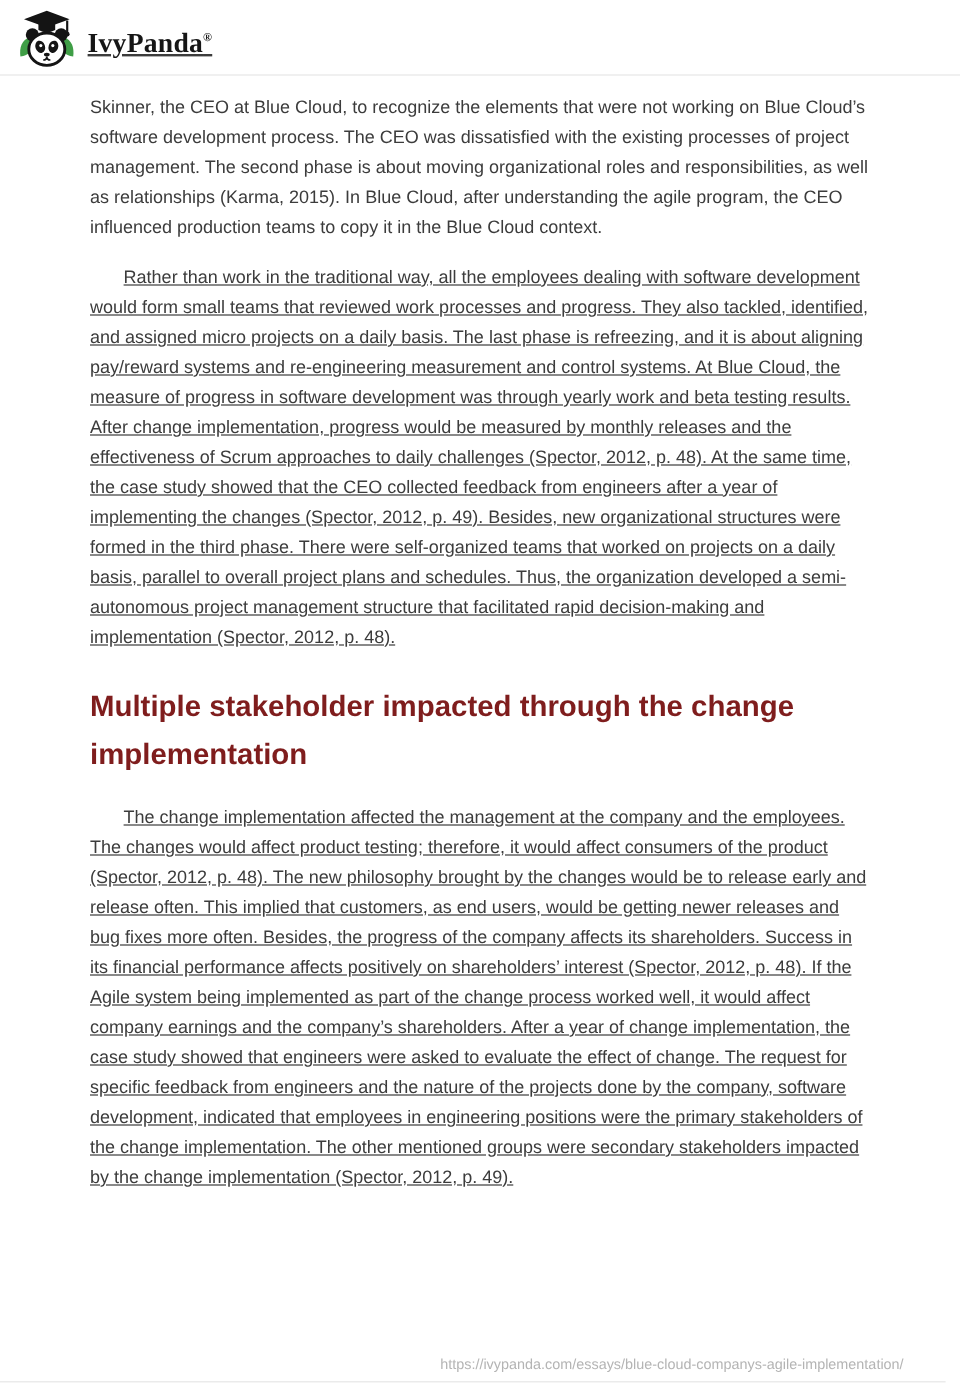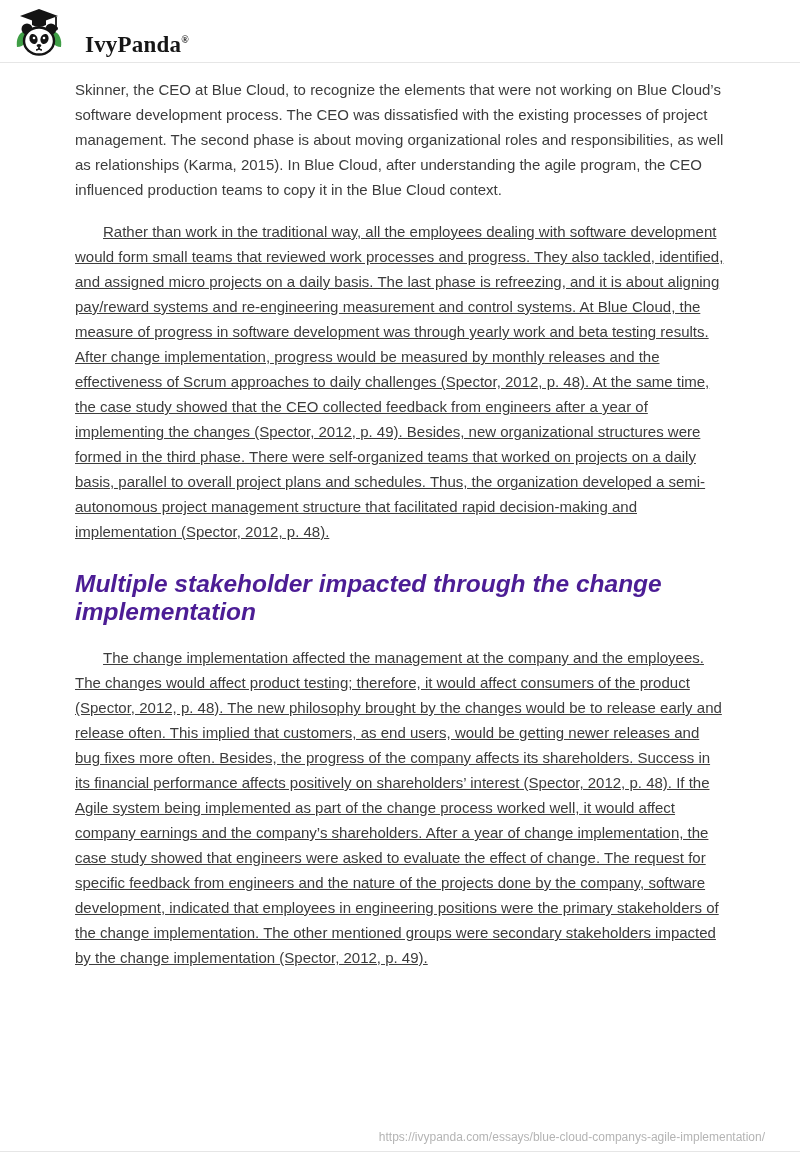--- a/index.html
+++ b/index.html
@@ -11,21 +11,21 @@
     color:#3c3c3c;
   }
   .page { width:800px; height:1160px; position:relative; background:#fff; }
 
   
   .header {
     display:flex; justify-content:space-between; align-items:flex-start;
     height:63px; padding:8px 35px 0 16px;
     border-bottom:1px solid #e6e6e6;
   }
-  .brand { display:flex; align-items:flex-end; gap:23px; cursor:pointer; }
+  .brand { display:flex; align-items:center; gap:11px; cursor:pointer;text-decoration:underline; }
   .logo-icon { width:46px; height:50px; display:inline-block; }
   .brand-text {
     font-family:"Liberation Serif", serif;
     font-weight:bold; font-size:23px; color:#161616; letter-spacing:.2px;
     padding-top:6px;
   }
   .brand-text sup { font-size:10px; font-weight:bold; vertical-align:super; }
   .doc-title { font-size:12.5px; color:#8f8f8f; padding-top:9px; }
 
   
@@ -33,27 +33,27 @@
     padding:14px 75px 0 75px;
     height:1052px; overflow:hidden;
   }
   .content p {
     font-size:15px; line-height:25px; color:#3c3c3c;
     margin-bottom:17px; text-align:left;
   }
   .content p.indent { text-indent:28px;text-decoration:underline; }
   .content h2 {
     font-family:"Liberation Sans", sans-serif;
-    font-size:24.5px; line-height:28px; font-weight:bold;
-    color:#4c1d95; margin:26px 0 19px 0;font-style:italic;
+    font-size:24.5px; line-height:40px; font-weight:bold;
+    color:#7f1d1d; margin:26px 0 19px 0;
   }
 
   
   .footer {
-    position:absolute; left:0; right:0; bottom:0; height:42px;
+    position:absolute; left:0; right:12px; bottom:0; height:42px;
   }
   .footer .rule {
     position:absolute; left:0; right:0; bottom:8px;
     border-top:1px solid #e6e6e6;
   }
   .source-url {
     position:absolute; right:35px; bottom:16px;
     font-size:12px; color:#b4b4b4; text-decoration:none;
   }
 </style>

